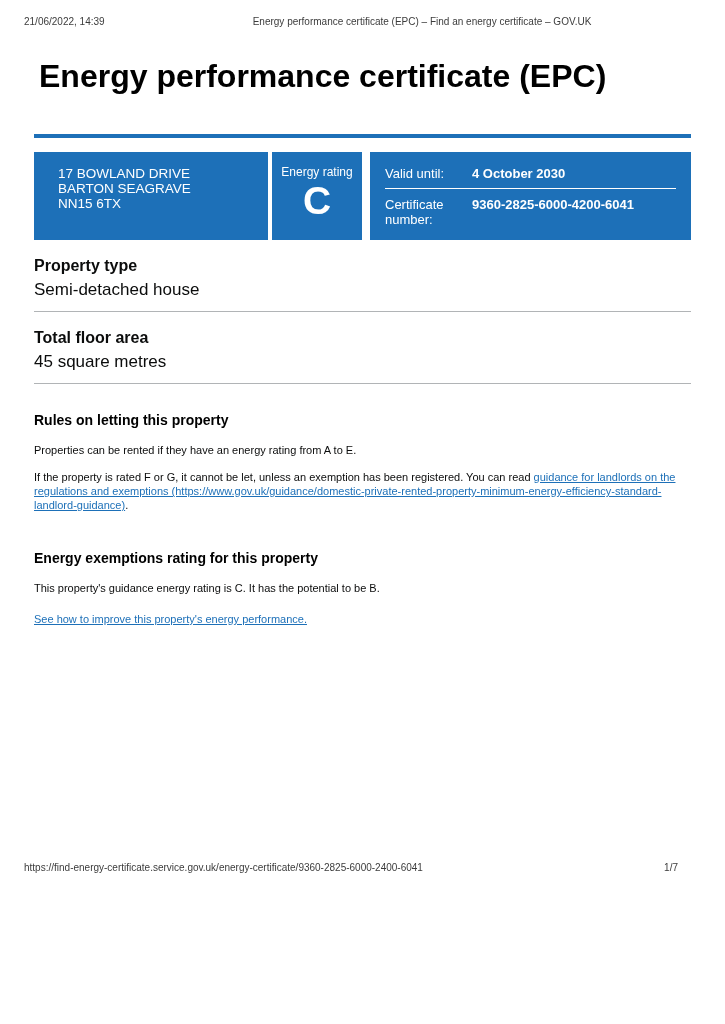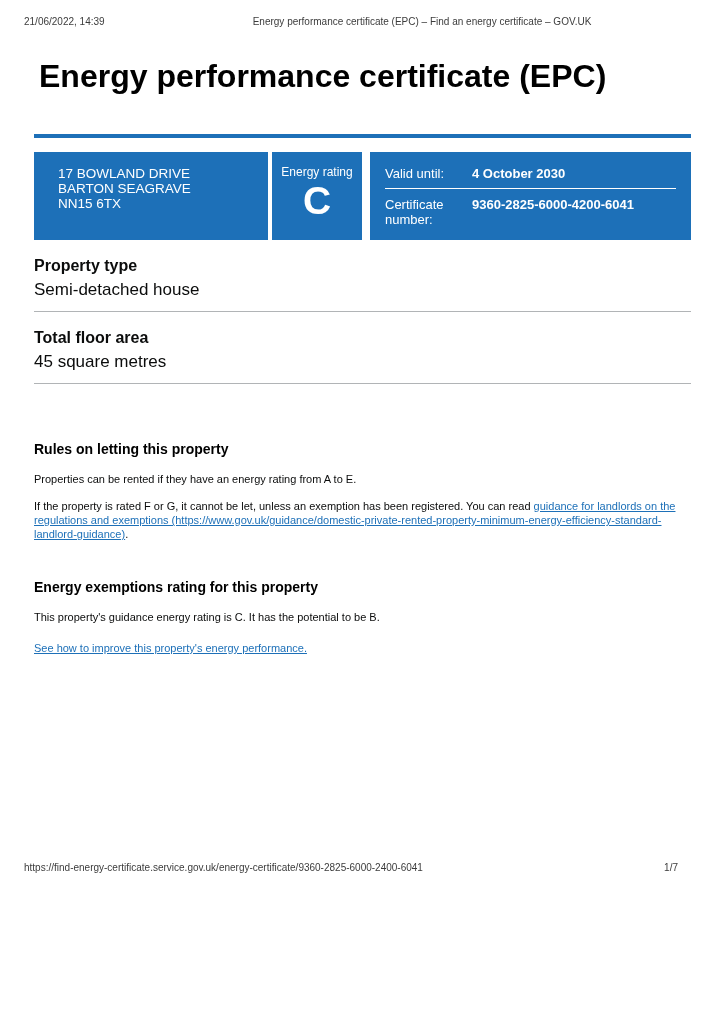--- a/index.html
+++ b/index.html
@@ -40,21 +40,21 @@
   .vrow { display: flex; padding: 2px 0 7px 0; }
   .vlabel { width: 87px; flex: none; font-weight: 400; }
   .vvalue { font-weight: 700; }
   .vsep { height: 1px; background: #ffffff; margin-bottom: 6px; }
 
   .summary .dt { margin-top: 16px; font-size: 16px; font-weight: 700; line-height: 20px; }
   .summary .dd { margin-top: 4px; font-size: 17px; line-height: 20px; }
   .divider { margin-top: 11px; border-top: 1px solid #b1b4b6; height: 0; }
 
   h2 { margin: 0; font-size: 14px; line-height: 18px; font-weight: 700; color: #000000; }
-  .h2-rules { margin-top: 56px; }
+  .h2-rules { margin-top: 27px; }
   .h2-efficiency { margin-top: 37px; }
   p { margin: 14px 0 0 0; font-size: 11px; line-height: 14px; color: #0b0c0c; }
   .p-follow { margin-top: 13px; }
   .p-link { margin-top: 17px; }
   a.link { color: #1d70b8; text-decoration: underline; cursor: pointer; }
 </style>
 </head>
 <body>
 
 <div class="page">

